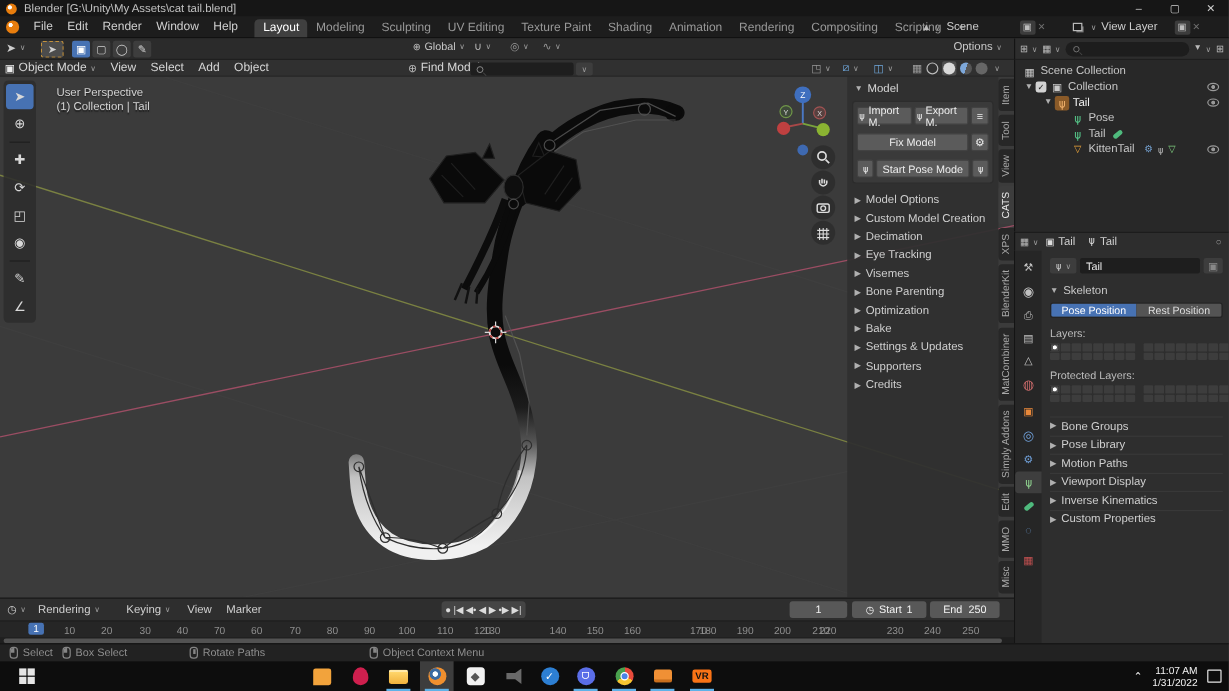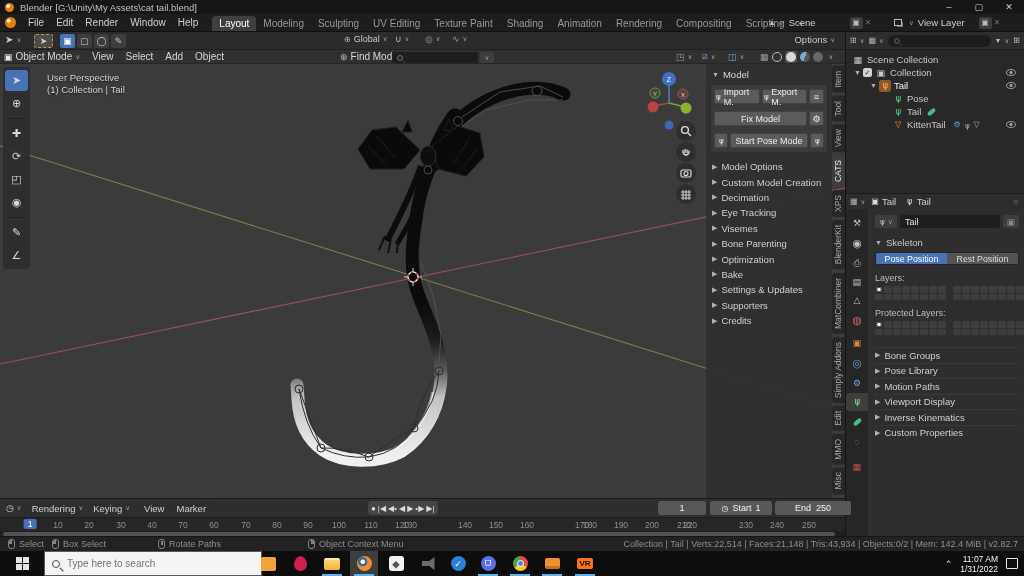--- a/index.html
+++ b/index.html
@@ -641,42 +641,42 @@
 <div id="timeline" class="abs">
   <div id="tlheader">
     <span class="row" style="margin-left:6px">
         <span style="font-size:9px;color:#ccc">◷</span>
         <span class="chev">∨</span>
       </span>
     <span class="row" style="margin-left:10px">
         <span>Rendering</span>
         <span class="chev">∨</span>
       </span>
-    <span class="row" style="margin-left:10px">
+    <span class="row" style="margin-left:22px">
         <span>Keying</span>
         <span class="chev">∨</span>
       </span>
     <span class="menu" style="margin-left:8px">View</span>
     <span class="menu">Marker</span>
     <div class="transport">
       <span>●</span>
       <span>|◀</span>
       <span>◀•</span>
       <span>◀</span>
       <span>▶</span>
       <span>•▶</span>
       <span>▶|</span>
     </div>
     <span class="framebox" style="left:658px;width:48px">1</span>
     <span class="framebox" style="left:710px;width:62px;gap:4px">
         <span style="font-size:8px">◷</span>
         <span>Start</span>
         <span>1</span>
       </span>
-    <span class="framebox" style="left:775px;width:76px;gap:5px">
+    <span class="framebox" style="left:775px;width:58px;gap:5px">
         <span>End</span>
         <span>250</span>
       </span>
   </div>
   <div id="ruler">
     <span class="tick playhead" style="left:30px">1</span>
     <span class="tick" style="left:58px">10</span>
     <span class="tick" style="left:89px">20</span>
     <span class="tick" style="left:121px">30</span>
     <span class="tick" style="left:152px">40</span>
@@ -705,36 +705,31 @@
   <div id="tlscroll">
       <div id="tlbar"></div>
     </div>
 </div>
 
 <div id="statusbar" class="abs">
   <span class="sitem" style="left:8px"><span class="mouseic l"></span><span>Select</span></span>
   <span class="sitem" style="left:52px"><span class="mouseic l"></span><span>Box Select</span></span>
   <span class="sitem" style="left:158px"><span class="mouseic m"></span><span>Rotate Paths</span></span>
   <span class="sitem" style="left:308px"><span class="mouseic r"></span><span>Object Context Menu</span></span>
-  <span class="sitem" style="right:6px">Collection | Tail | Verts:22,514 | Faces:21,148 | Tris:43,934 | Objects:0/2 | Mem: 142.4 MiB | v2.82.7</span>
 </div>
 
 <div id="taskbar" class="abs">
   <span id="startbtn">
       <span class="winlogo">
         <span></span>
         <span></span>
         <span></span>
         <span></span>
       </span>
     </span>
-  <div id="tsearch">
-    <span class="mag"></span>
-    <input placeholder="Type here to search" style="">
-  </div>
   <span class="tbicon" style="left:254px">
       <span style="width:15px;height:14px;background:#f2a33c;border-radius:2px 2px 2px 0"></span>
     </span>
   <span class="tbicon" style="left:286px">
       <span style="width:13px;height:15px;background:#cf1f4e;border-radius:50% 50% 50% 50%/60% 60% 40% 40%"></span>
     </span>
   <span class="tbicon open" style="left:318px">
       <span style="width:16px;height:12px;background:linear-gradient(#ffd66b,#f0b13c);border-radius:2px;border-top:2px solid #ffe9a8"></span>
     </span>
   <span class="tbicon open activeapp" style="left:350px">

